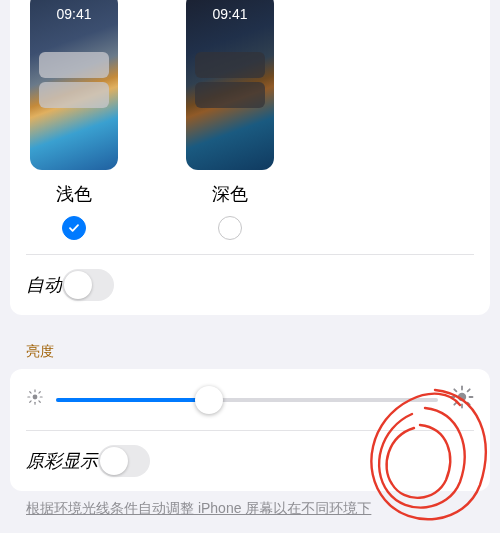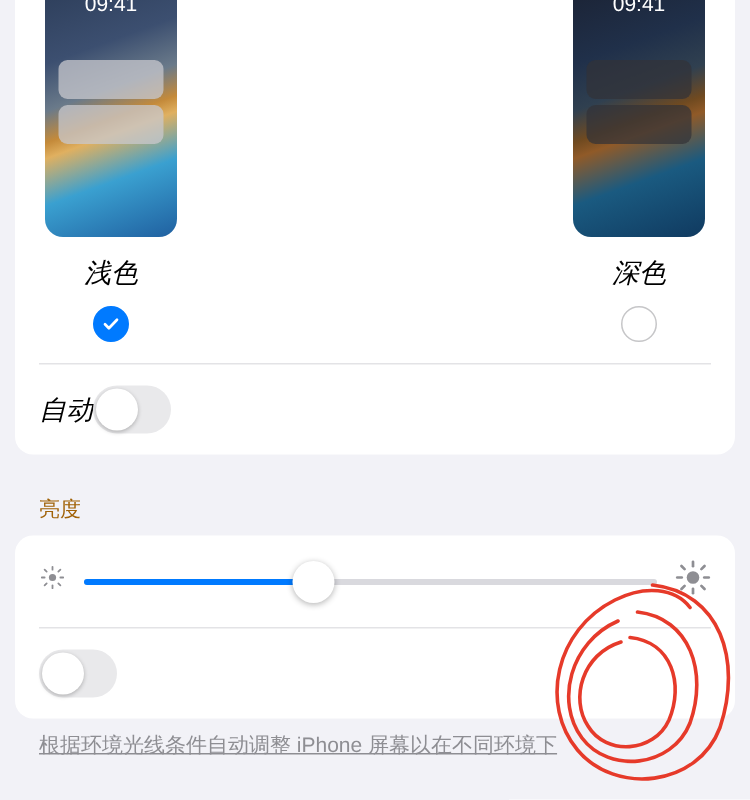--- a/index.html
+++ b/index.html
@@ -14,23 +14,23 @@
     position: relative;
   }
   .group {
     background: #fff;
     border-radius: 12px;
     margin: 0 10px 28px 10px;
     overflow: hidden;
   }
   .appearance-row {
     display: flex;
-    justify-content: space-between;
-    gap: 48px;
-    padding: 0 20px 14px 20px;
+    justify-content: flex-start;
+    gap: 68px;
+    padding: 12px 20px 14px 20px;
   }
   .appearance-option {
     display: flex;
     flex-direction: column;
     align-items: center;
   }
   .phone-thumb {
     width: 88px;
     height: 178px;
     border-radius: 12px;
@@ -51,21 +51,21 @@
     text-align: center;
     color: #fff;
     font-size: 14px;
     font-weight: 500;
   }
   .notif { position:absolute; left:9px; right:9px; height:26px; border-radius:6px; }
   .phone-thumb.light .notif { background: rgba(200,200,205,0.75); }
   .phone-thumb.dark  .notif { background: rgba(50,50,55,0.7); }
   .notif.n1 { top: 60px; }
   .notif.n2 { top: 90px; }
-  .option-label { margin-top: 12px; font-size: 18px; font-style: italic; }
+  .option-label { margin-top: 12px; font-size: 18px; }
   .radio {
     margin-top: 10px;
     width: 24px; height: 24px;
     border-radius: 50%;
     border: 1.5px solid #c6c6c8;
     display:flex; align-items:center; justify-content:center;
   }
   .radio.checked { background:#007aff; border-color:#007aff; }
   .radio.checked svg { display:block; }
   .radio svg { display:none; }
@@ -199,20 +199,21 @@
             <line x1="4.3" y1="19.7" x2="6.4" y2="17.6"></line>
             <line x1="17.6" y1="6.4" x2="19.7" y2="4.3"></line>
           </g>
         </svg>
     </span>
   </div>
 
   <div class="hr"></div>
 
   <div class="row">
+    <div class="row-label">原彩显示</div>
     <div class="switch">
       <div class="knob"></div>
     </div>
   </div>
 </div>
 
 <div class="footer-note">根据环境光线条件自动调整 iPhone 屏幕以在不同环境下</div>
 
 <svg class="annot" style="left:340px; top:370px;" width="170" height="170" viewBox="0 0 170 170">
   <g fill="none" stroke="#e63a2a" stroke-width="2.4" stroke-linecap="round">

